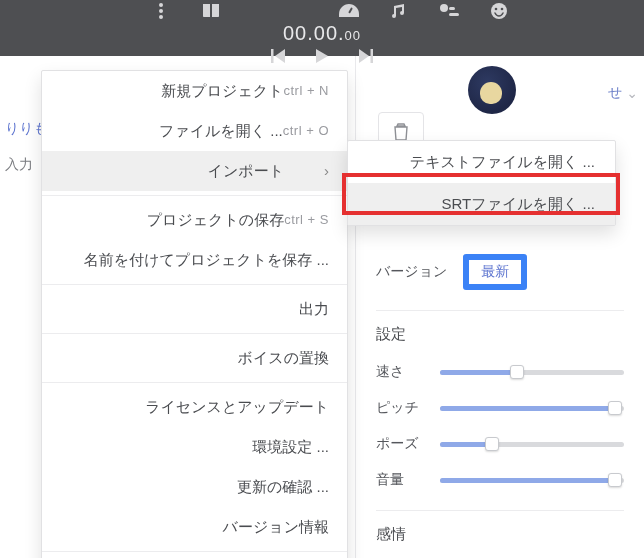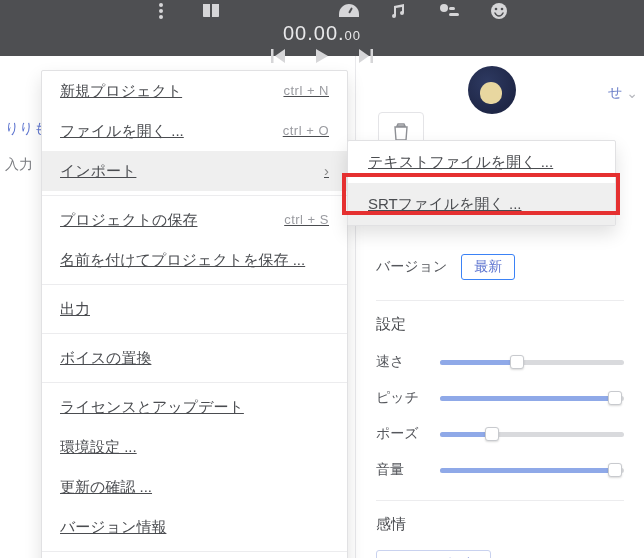--- a/index.html
+++ b/index.html
@@ -25,24 +25,23 @@
   .left-crumb2 { position: absolute; left: 5px; top: 156px; color: #7a7c80; font-size: 14px; }
 
   
   .menu {
     position: absolute; left: 41px; top: 70px; width: 307px;
     background: #fff; border: 1px solid #e1e1e3; border-radius: 2px;
     box-shadow: 0 8px 18px rgba(0,0,0,0.12);
     z-index: 10;
   }
   .menu-row {
-    display: flex; align-items: center; justify-content: space-between;
+    display: flex; align-items: center; justify-content: flex-end;
     padding: 8px 18px; font-size: 15px; color: #4a4c50; cursor: pointer;
     line-height: 1.6;
-    text-decoration: underline;
   }
   .menu-row:hover, .menu-row.hover { background: #efefef; gap: 40px; }
   .menu-shortcut { color: #9a9ba0; font-size: 13px; letter-spacing: 0.5px; }
   .menu-sep { height: 1px; background: #ececee; margin: 4px 0; }
   .menu-chevron { color: #888; }
 
   
   .submenu {
     position: absolute; left: 347px; top: 140px; width: 269px;
     background: #fff; border: 1px solid #e1e1e3; border-radius: 2px;
@@ -68,25 +67,25 @@
     overflow: hidden;
   }
   .rp-avatar::after {
     content: ""; position: absolute; left: 12px; top: 16px; width: 22px; height: 22px;
     background: #e8d7a0; border-radius: 50% 50% 45% 45%;
   }
   .rp-preset { position: absolute; right: 6px; top: 28px; font-size: 14px; color: #6d80c9; display: flex; align-items: center; gap: 4px; }
   .rp-preset .chev { color: #b7b9bf; }
 
   .rp-block { margin-top: 172px; }
-  .rp-row { display: flex; align-items: center; gap: 14px; padding: 8px 0; font-size: 14px; color: #55575c; }
+  .rp-row { display: flex; align-items: center; padding: 8px 0; font-size: 14px; color: #55575c; }
   .rp-label-big { font-size: 15px; color: #4a4c50; font-weight: 500; margin-bottom: 10px; }
   .version-pill {
-    border: 1px solid #3b82f6; color: #5f76d0; border-radius: 3px;
-    padding: 3px 12px; font-size: 14px;
+    border: 6px solid #3b82f6; color: #5f76d0; border-radius: 3px;
+    padding: 3px 12px; font-size: 14px; margin-left: 16px;
   }
   .rp-hr { height: 1px; background: #ececee; margin: 12px 0 14px 0; }
 
   .slider {
     position: relative; flex: 1; height: 18px;
   }
   .slider .track {
     position: absolute; left: 0; right: 0; top: 7px; height: 5px;
     background: #d9dadd; border-radius: 3px;
   }

